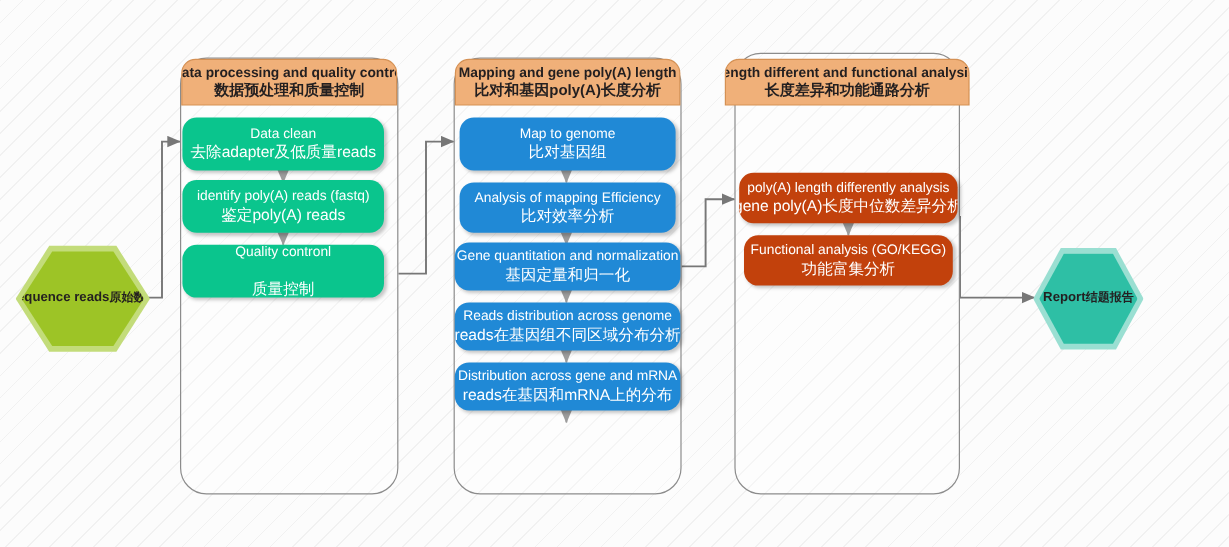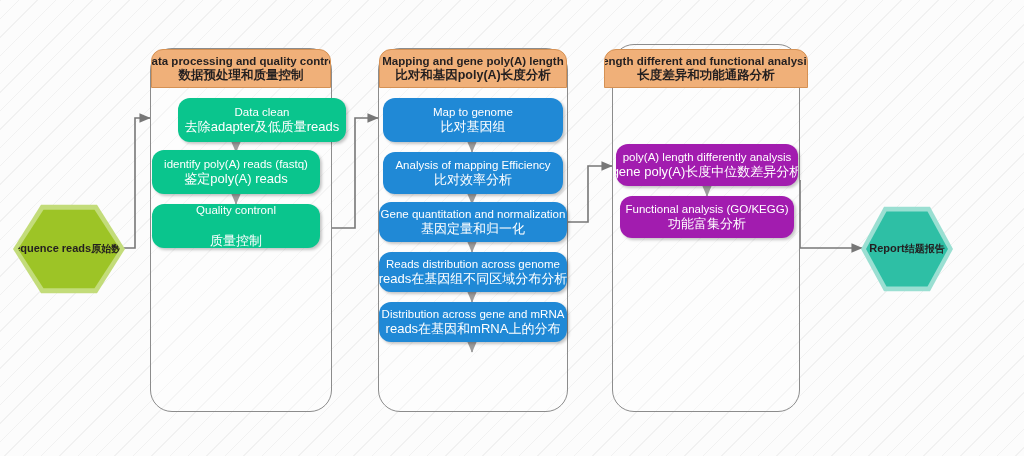--- a/index.html
+++ b/index.html
@@ -45,21 +45,21 @@
     display:flex;flex-direction:column;align-items:center;justify-content:center;
     line-height:1.18;
     box-shadow:2px 2px 3px rgba(0,0,0,0.22);
     box-sizing:border-box;
     overflow:hidden;
   }
   .node .en{font-size:11.5px;white-space:nowrap;}
   .node .cn{font-size:13px;white-space:nowrap;}
   .green{background:#0ac58d;}
   .blue{background:#2089d6;}
-  .teal{background:#a21caf;}
+  .teal{background:#c2410c;}
 
   
   .hex-wrap{position:absolute;}
   .hex{
     position:absolute;inset:0;
     display:flex;flex-direction:row;align-items:center;justify-content:center;
     text-align:center;line-height:1.2;color:#231f20;
     clip-path:polygon(25% 2%,75% 2%,100% 50%,75% 98%,25% 98%,0% 50%);
   }
   .hex .en{font-size:11px;font-weight:700;white-space:nowrap;}
@@ -115,21 +115,21 @@
       <div class="cn">原始数据</div>
     </div>
   </div>
 
   <div class="panel" style="left:150px;top:48px;width:182px;height:364px;"></div>
   <div class="panel-head" style="left:151px;top:49px;width:180px;height:39px;">
     <div class="en">Data processing and quality control</div>
     <div class="cn">数据预处理和质量控制</div>
   </div>
 
-  <div class="node green" style="left:152px;top:98px;width:168px;height:44px;margin-left:26px;">
+  <div class="node green" style="left:152px;top:98px;width:168px;height:44px;">
     <div class="en">Data clean</div>
     <div class="cn">去除adapter及低质量reads</div>
   </div>
   <div class="node green" style="left:152px;top:150px;width:168px;height:44px;">
     <div class="en">identify poly(A) reads (fastq)</div>
     <div class="cn">鉴定poly(A) reads</div>
   </div>
   <div class="node green" style="left:152px;top:204px;width:168px;height:44px;justify-content:space-between;">
     <div class="en">Quality contronl</div>
     <div class="cn">质量控制</div>

